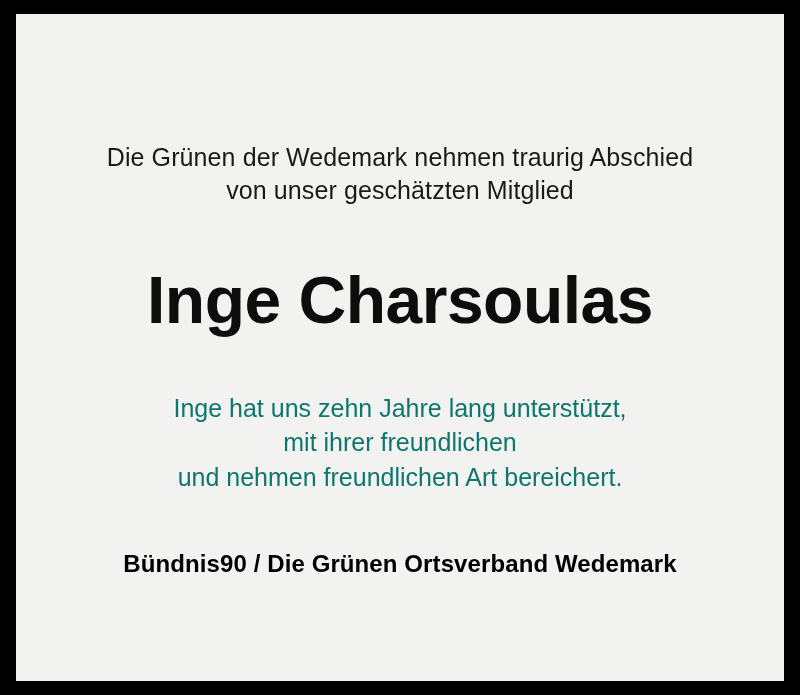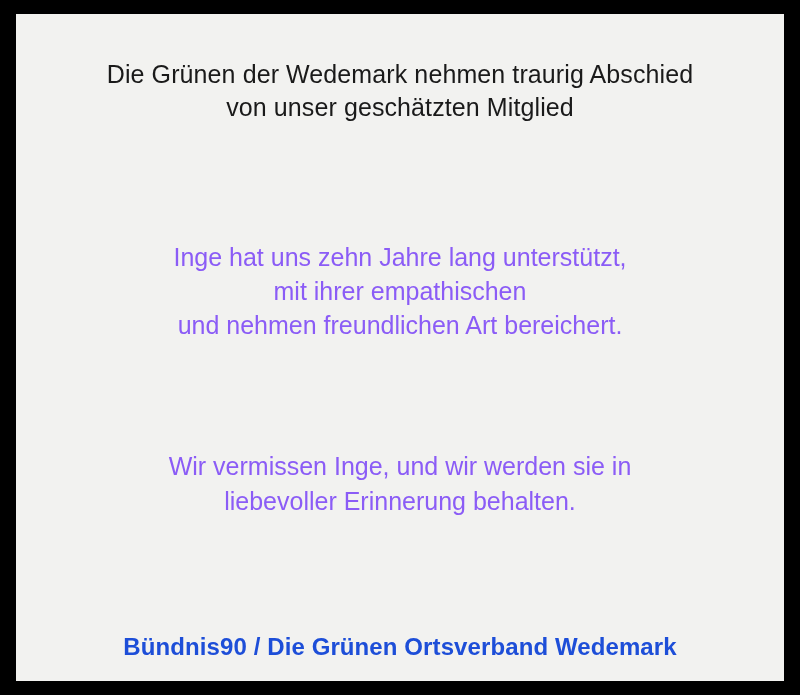--- a/index.html
+++ b/index.html
@@ -21,21 +21,21 @@
     padding: 14px 16px 14px 16px;
   }
   .obituary-card {
     box-sizing: border-box;
     width: 100%;
     height: 100%;
     background: #f2f2f0;
     display: flex;
     flex-direction: column;
     align-items: center;
-    justify-content: space-between;
+    justify-content: center;
     padding: 44px 30px 20px 30px;
     color: #111111;
   }
   .intro {
     font-size: 25px;
     line-height: 1.33;
     text-align: center;
     font-weight: 400;
     color: #1a1a1a;
     letter-spacing: 0.1px;
@@ -51,56 +51,53 @@
     text-align: center;
     color: #0d0d0d;
     line-height: 1.05;
   }
   .body-block {
     margin-top: 56px;
     font-size: 25px;
     line-height: 1.37;
     text-align: center;
     font-weight: 400;
-    color: #8b5cf6;
+    color: #0f766e;
   }
   .body-block .line {
     display: block;
   }
   .body-block.second {
     margin-top: 48px;
   }
   .signature {
     margin-top: 56px;
     font-size: 24px;
     font-weight: 700;
     text-align: center;
-    color: #1d4ed8;
+    color: #000000;
     letter-spacing: 0.1px;
   }
 </style>
 </head>
 <body>
 
 <div class="obituary-frame">
   <div class="obituary-card">
 
     <div class="intro">
       <span class="line">Die Grünen der Wedemark nehmen traurig Abschied</span>
       <span class="line">von unser geschätzten Mitglied</span>
     </div>
 
+    <div class="name">Inge Charsoulas</div>
 
     <div class="body-block first">
       <span class="line">Inge hat uns zehn Jahre lang unterstützt,</span>
-      <span class="line">mit ihrer empathischen</span>
+      <span class="line">mit ihrer freundlichen</span>
       <span class="line">und nehmen freundlichen Art bereichert.</span>
     </div>
 
-    <div class="body-block second">
-      <span class="line">Wir vermissen Inge, und wir werden sie in</span>
-      <span class="line">liebevoller Erinnerung behalten.</span>
-    </div>
 
     <div class="signature">Bündnis90 / Die Grünen Ortsverband Wedemark</div>
 
   </div>
 </div>
 
 </body></html>

